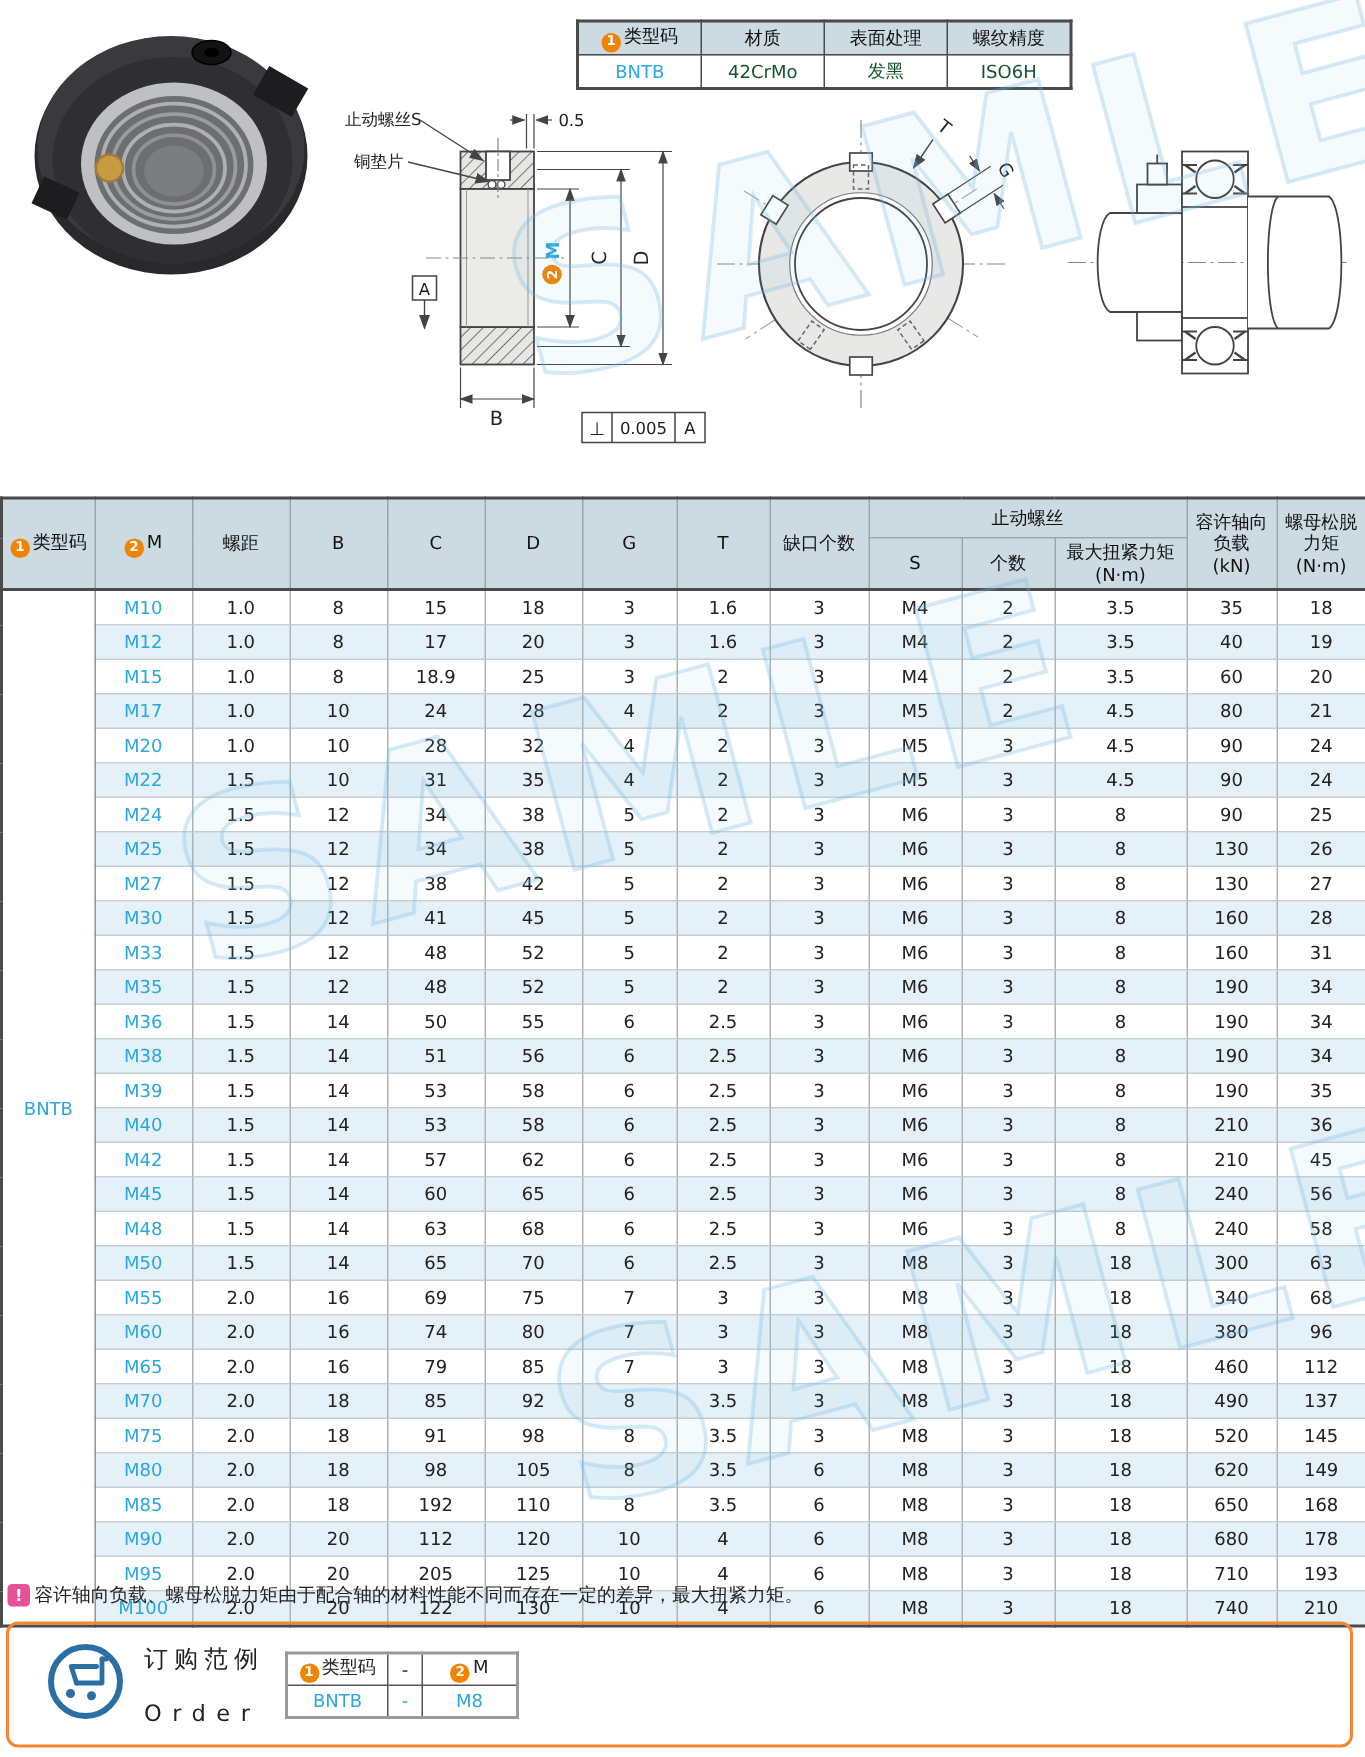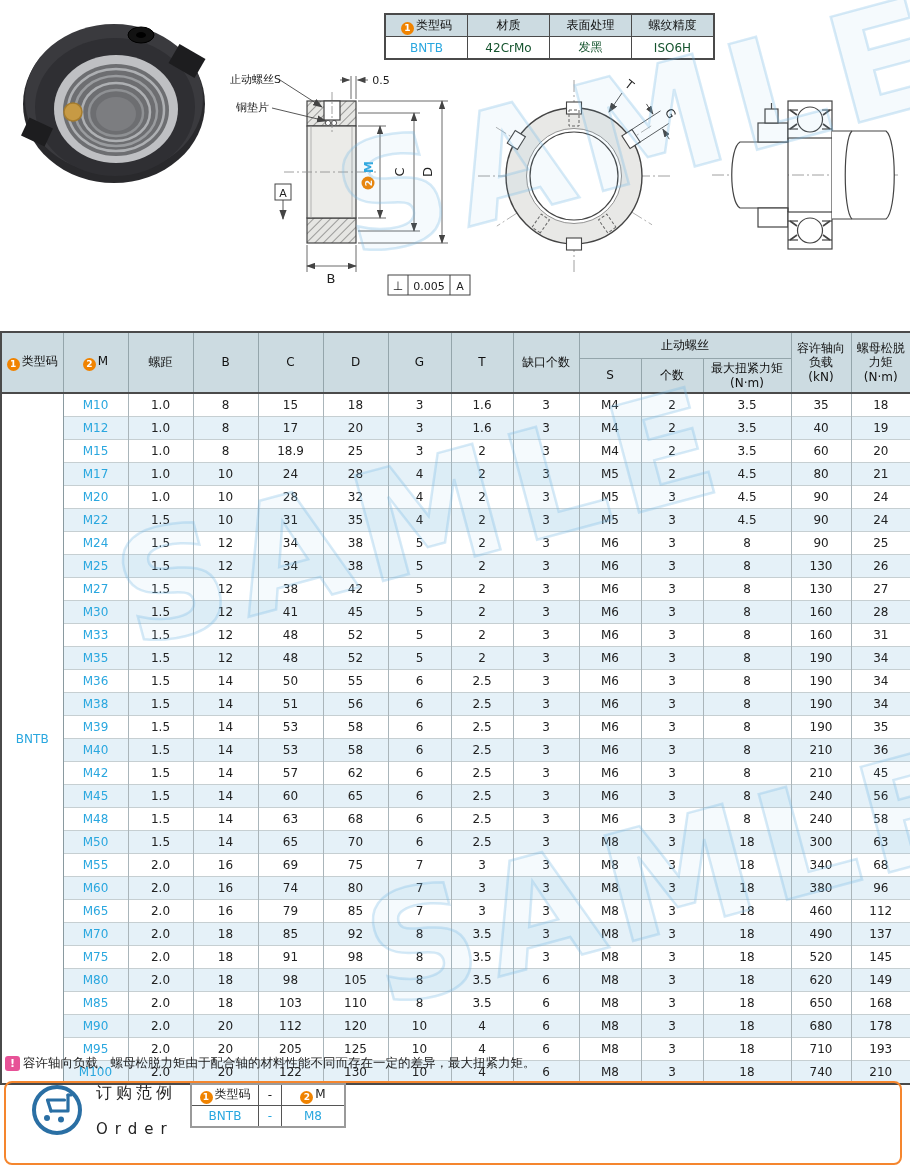--- a/index.html
+++ b/index.html
@@ -31,21 +31,21 @@
   .main-table td.type-cell{background:#fff;color:#2aa7df;border-right:1px solid #8a9aa0;}
   .pre{white-space:pre-line;}
 
   
   .footnote{position:absolute;left:5px;top:1055px;display:flex;align-items:center;gap:3px;font-size:12.5px;color:#222;z-index:3;}
   .warn-icon{flex:0 0 auto;width:15px;height:15px;background:#e75297;color:#fff;border-radius:3px;
        font-size:11px;font-weight:bold;text-align:center;line-height:15px;}
 
   
   .order-box{position:absolute;left:4px;top:1081px;width:894px;height:80px;border:2px solid #f5862e;
-       border-radius:8px;display:flex;align-items:flex-start;z-index:3;background:transparent;}
+       border-radius:8px;display:flex;align-items:center;z-index:3;background:transparent;}
   .cart-wrap{margin-left:24px;flex:0 0 auto;}
   .order-text{margin-left:12px;}
   .order-title{font-size:16px;letter-spacing:4px;color:#222;}
   .order-sub{font-size:15px;letter-spacing:7px;color:#222;margin-top:16px;}
   .order-table{margin-left:14px;border-collapse:collapse;border:2px solid #9a9a9a;background:#fff;}
   .order-table th,.order-table td{border:1px solid #555;font-size:12px;font-weight:normal;text-align:center;padding:0;height:20px;}
   .order-table .c1{width:66px;} .order-table .c2{width:22px;} .order-table .c3{width:62px;}
   .order-table td{color:#2aa7df;}
 
   
@@ -696,21 +696,21 @@
           <td>M8</td>
           <td>3</td>
           <td>18</td>
           <td>620</td>
           <td>149</td>
         </tr>
         <tr>
           <td class="m-cell">M85</td>
           <td>2.0</td>
           <td>18</td>
-          <td>103</td>
+          <td>192</td>
           <td>110</td>
           <td>8</td>
           <td>3.5</td>
           <td>6</td>
           <td>M8</td>
           <td>3</td>
           <td>18</td>
           <td>650</td>
           <td>168</td>
         </tr>

